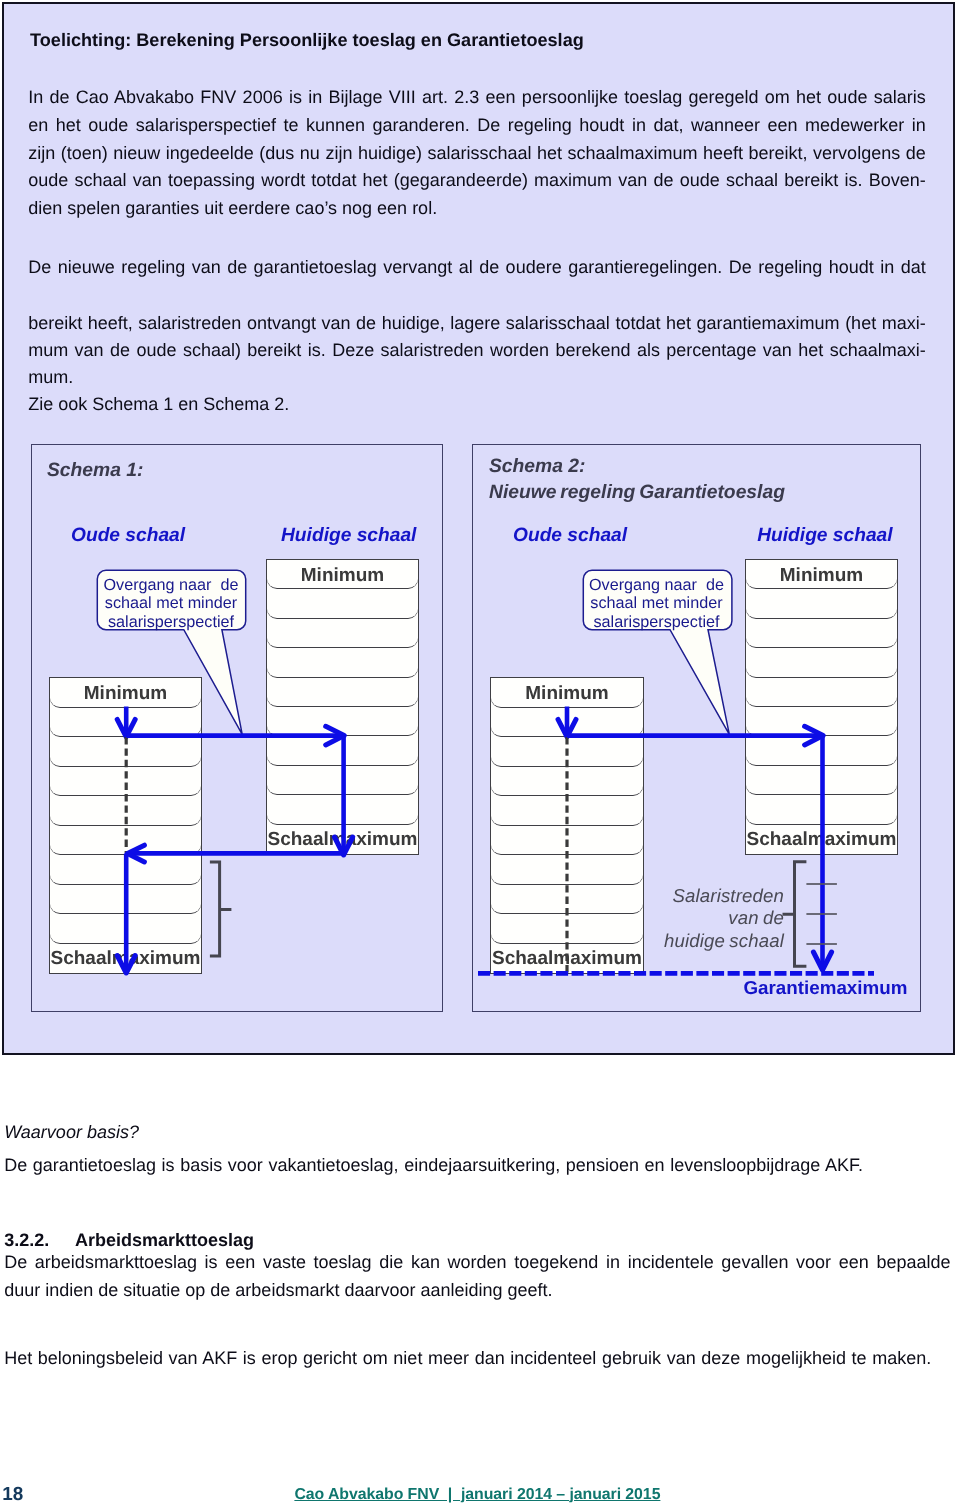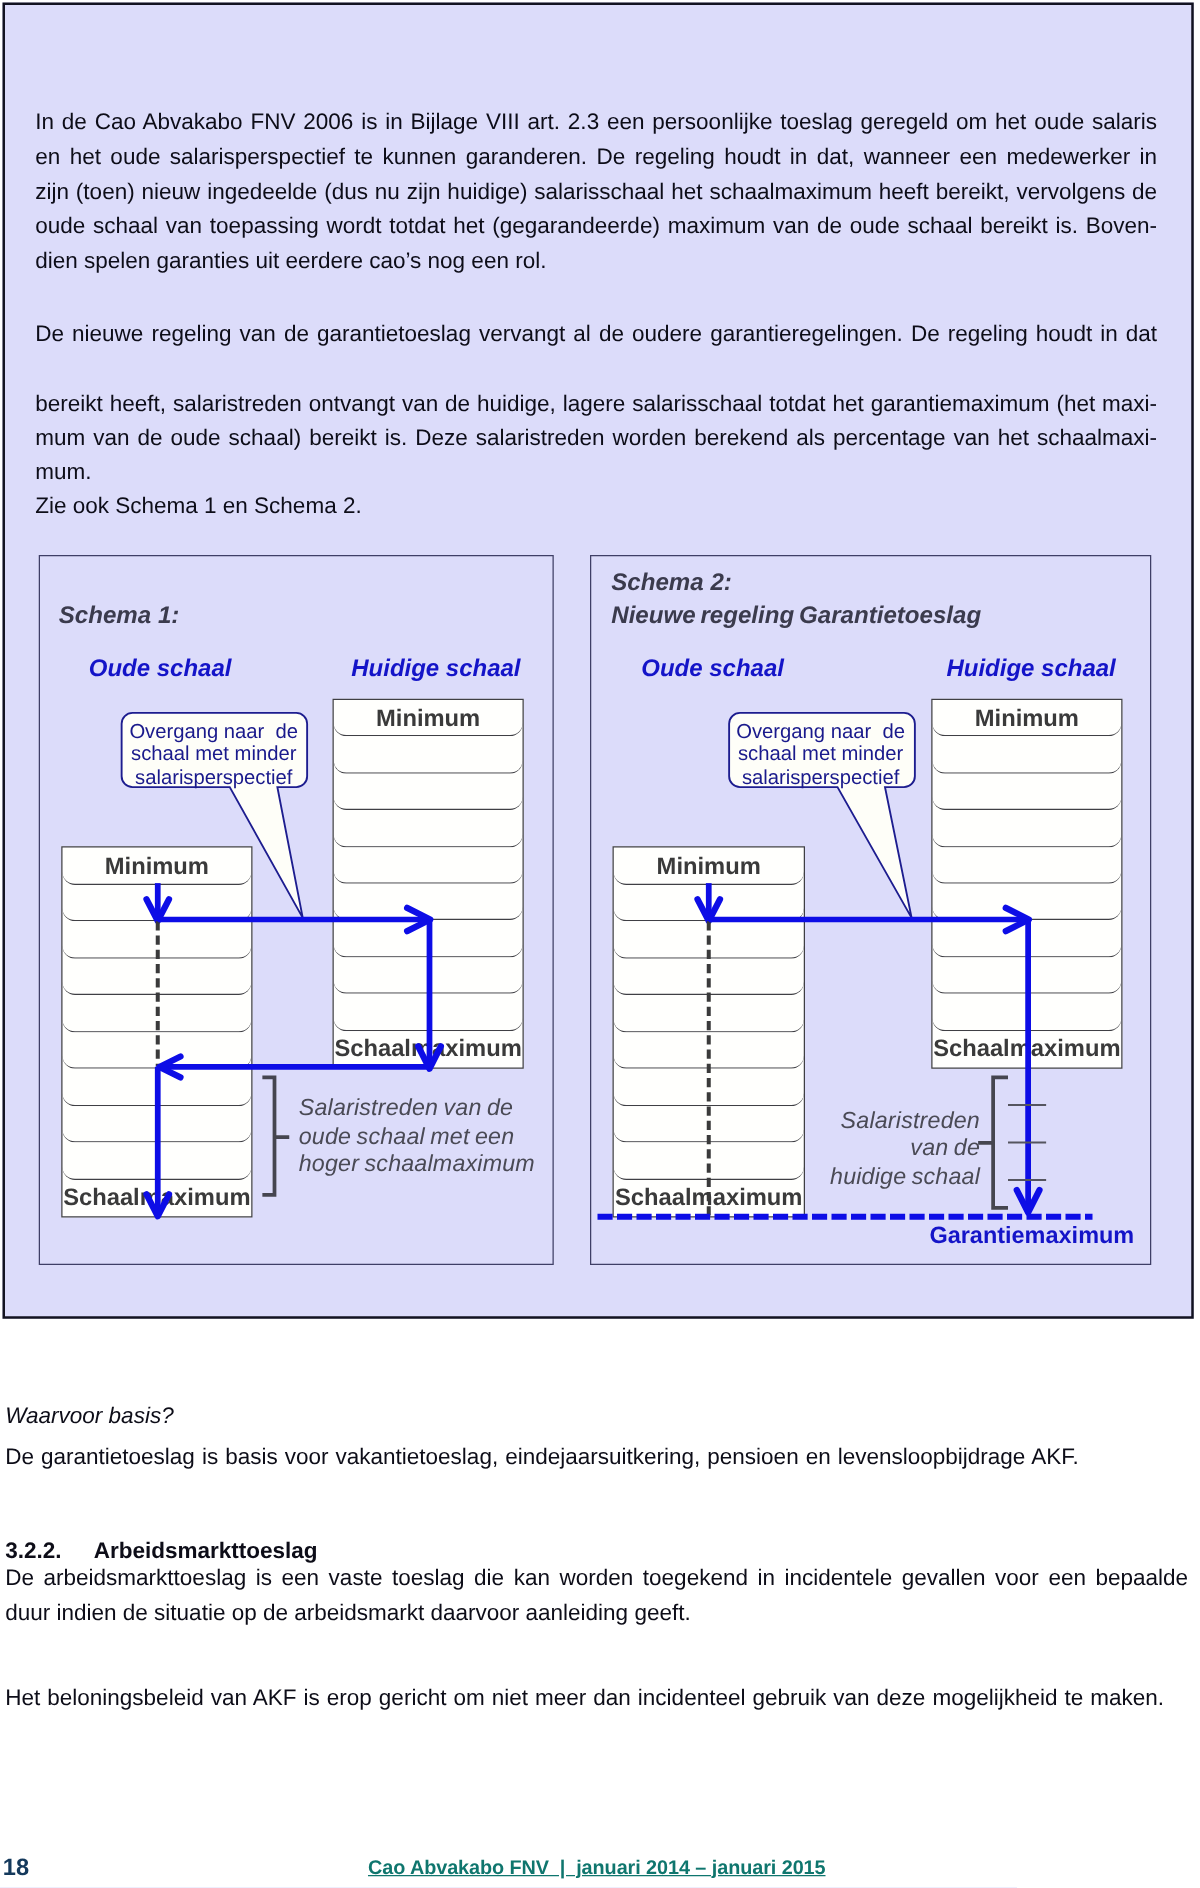--- a/index.html
+++ b/index.html
@@ -55,40 +55,41 @@
   #page-num{position:absolute;left:2.3px;top:1486.3px;font-size:18.9px;font-weight:bold;color:#14395c;line-height:1;}
   #footer-text{position:absolute;left:294.4px;top:1486.5px;font-size:15.85px;font-weight:bold;color:#0f766e;
                line-height:1;white-space:pre;letter-spacing:-0.05px;text-decoration:underline;}
 </style>
 </head>
 <body>
 
 <div class="page">
 
   <div id="intro-box">
+    <div id="doc-title">Toelichting: Berekening Persoonlijke toeslag en Garantietoeslag</div>
 
     <div class="jline" style="top:84.5px">In de Cao Abvakabo FNV 2006 is in Bijlage VIII art. 2.3 een persoonlijke toeslag geregeld om het oude salaris</div>
     <div class="jline" style="top:112.2px">en het oude salarisperspectief te kunnen garanderen. De regeling houdt in dat, wanneer een medewerker in</div>
     <div class="jline" style="top:140.0px">zijn (toen) nieuw ingedeelde (dus nu zijn huidige) salarisschaal het schaalmaximum heeft bereikt, vervolgens de</div>
     <div class="jline" style="top:167.7px">oude schaal van toepassing wordt totdat het (gegarandeerde) maximum van de oude schaal bereikt is. Boven-</div>
     <div class="jline last" style="top:195.4px">dien spelen garanties uit eerdere cao’s nog een rol.</div>
 
     <div class="jline" style="top:254.6px">De nieuwe regeling van de garantietoeslag vervangt al de oudere garantieregelingen. De regeling houdt in dat</div>
     <div class="jline" style="top:310.0px">bereikt heeft, salaristreden ontvangt van de huidige, lagere salarisschaal totdat het garantiemaximum (het maxi-</div>
     <div class="jline" style="top:337.6px">mum van de oude schaal) bereikt is. Deze salaristreden worden berekend als percentage van het schaalmaxi-</div>
     <div class="jline last" style="top:364.7px">mum.</div>
     <div class="jline last" style="top:391.1px">Zie ook Schema 1 en Schema 2.</div>
 
   </div>
 
   <div class="schema" id="schema1"></div>
 
   <div class="schema" id="schema2"></div>
 
-  <div class="schema-title" style="left:47px;top:483px">Schema 1:</div>
+  <div class="schema-title" style="left:47px;top:461px">Schema 1:</div>
   <div class="colhead" style="left:71px;top:526px">Oude schaal</div>
   <div class="colhead" style="left:281px;top:526px">Huidige schaal</div>
 
   <div class="stable" id="s1-cur" style="left:266px;top:559px;width:153px;height:296px">
       <div class="srow" style="top: 0px; height: 29.4px;">
         <div class="slabel" style="top: 5.8px;">Minimum</div>
       </div>
       <div class="srow" style="top: 29.4px; height: 29.4px;"></div>
       <div class="srow" style="top: 58.8px; height: 29.4px;"></div>
       <div class="srow" style="top: 88.2px; height: 29.4px;"></div>
@@ -112,25 +113,20 @@
       <div class="srow" style="top: 118px; height: 29.5px;"></div>
       <div class="srow" style="top: 147.5px; height: 29.5px;"></div>
       <div class="srow" style="top: 177px; height: 29.5px;"></div>
       <div class="srow" style="top: 206.5px; height: 29.5px;"></div>
       <div class="srow" style="top: 236px; height: 29.5px;"></div>
       <div class="srow" style="top: 265.5px; height: 29.5px;">
         <div class="slabel" style="top: 5.8px;">Schaalmaximum</div>
       </div>
     </div>
 
-  <div class="braceText" id="s1-brace-text" style="left:239px;top:875.2px;width:205px">
-      <div>Salaristreden van de</div>
-      <div>oude schaal met een</div>
-      <div>hoger schaalmaximum</div>
-    </div>
 
   <div class="schema-title" style="left:489px;top:457px">Schema 2:</div>
   <div class="schema-title sq" style="left:489px;top:483px">Nieuwe regeling Garantietoeslag</div>
   <div class="colhead" style="left:513px;top:526px">Oude schaal</div>
   <div class="colhead" style="left:757.2px;top:526px">Huidige schaal</div>
 
   <div class="stable" id="s2-cur" style="left:745px;top:559px;width:153px;height:296px">
       <div class="srow" style="top: 0px; height: 29.4px;">
         <div class="slabel" style="top: 5.8px;">Minimum</div>
       </div>

